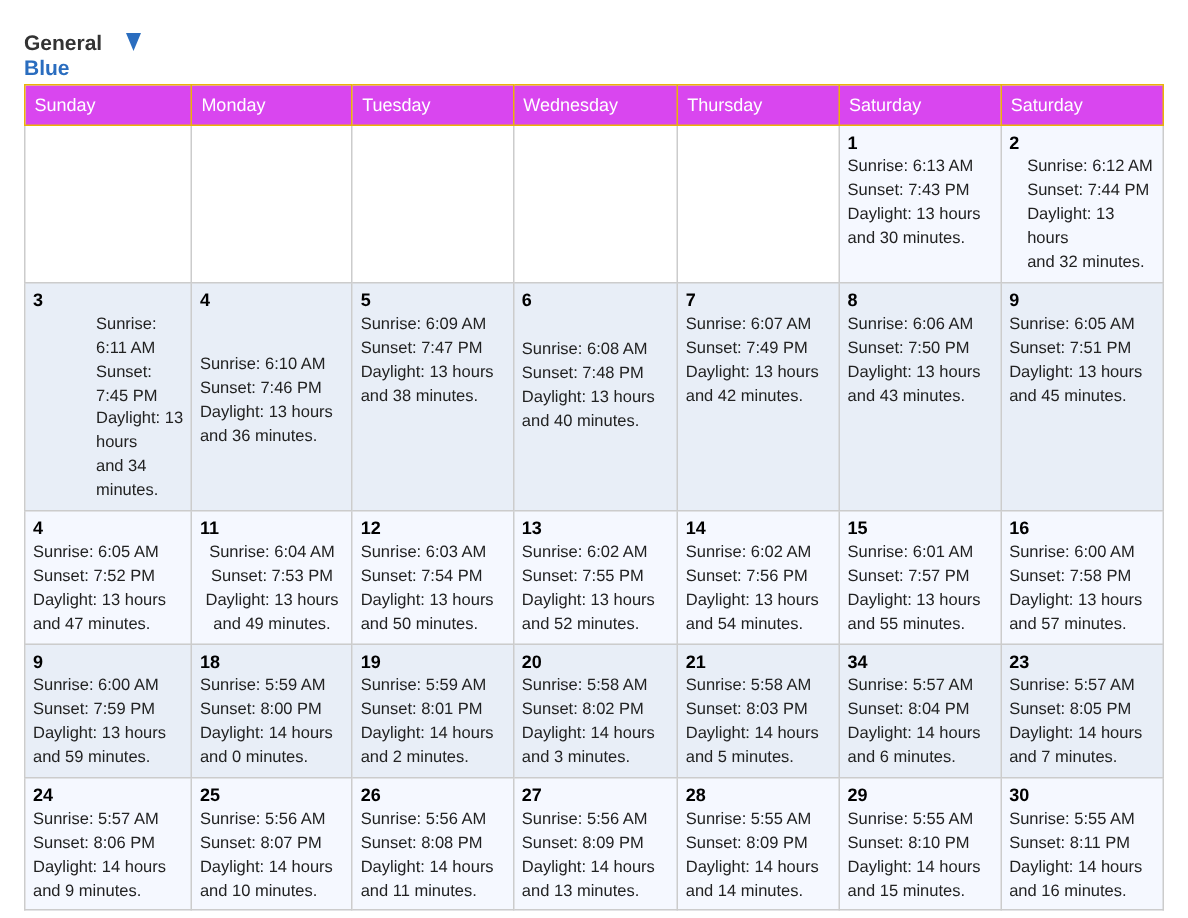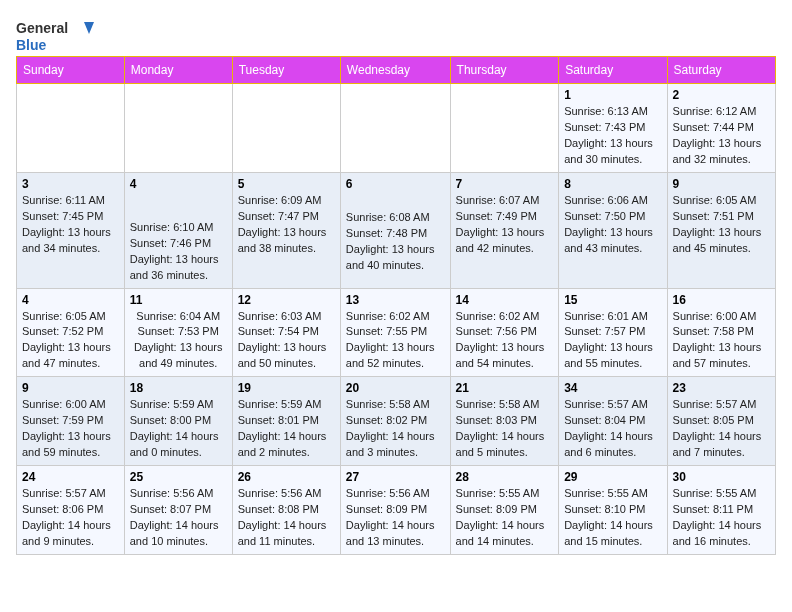--- a/index.html
+++ b/index.html
@@ -114,30 +114,30 @@
         <td class="empty-cell"></td>
         <td>
           <span class="day-num">1</span>
           <div class="day-info" style="white-space: pre-line;">Sunrise: 6:13 AM
 Sunset: 7:43 PM
 Daylight: 13 hours
 and 30 minutes.</div>
         </td>
         <td>
           <span class="day-num">2</span>
-          <div class="day-info" style="white-space: pre-line;">Sunrise: 6:12 AM
+          <div class="day-info" style="white-space: pre-line; margin-left: 12px;">Sunrise: 6:12 AM
 Sunset: 7:44 PM
 Daylight: 13 hours
 and 32 minutes.</div>
         </td>
       </tr>
       <tr>
         <td>
           <span class="day-num">3</span>
-          <div class="day-info" style="white-space: pre-line;">Sunrise: 6:11 AM
+          <div class="day-info" style="white-space: pre-line; margin-left: 42px;">Sunrise: 6:11 AM
 Sunset: 7:45 PM
 Daylight: 13 hours
 and 34 minutes.</div>
         </td>
         <td>
           <span class="day-num">4</span>
           <div class="day-info" style="white-space: pre-line; margin-top: 29px;">Sunrise: 6:10 AM
 Sunset: 7:46 PM
 Daylight: 13 hours
 and 36 minutes.</div>

